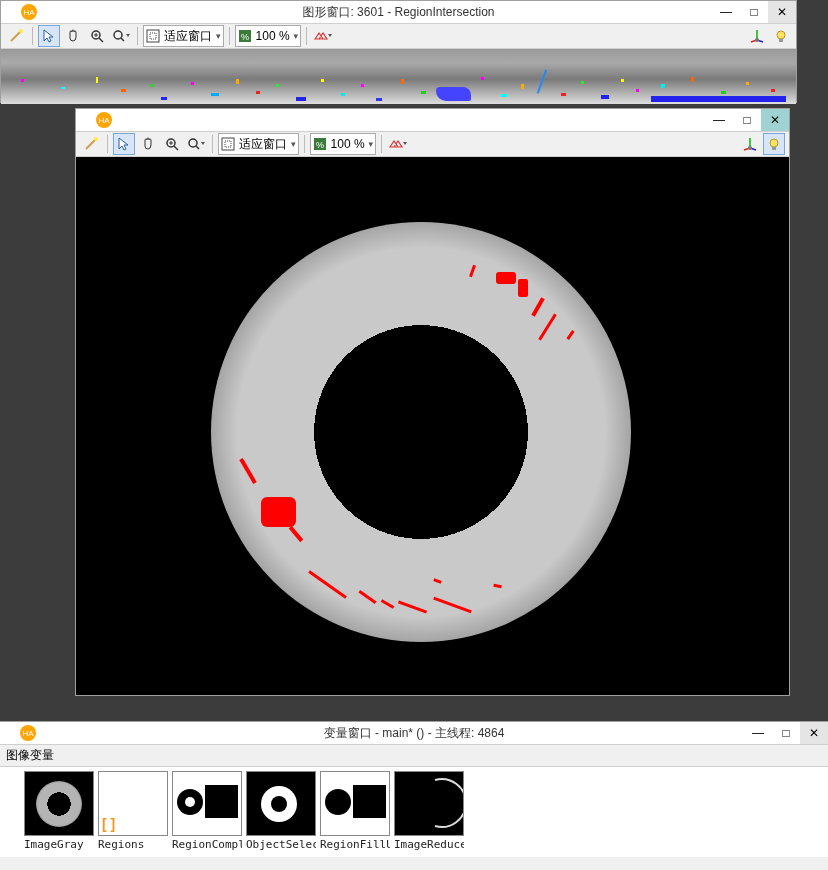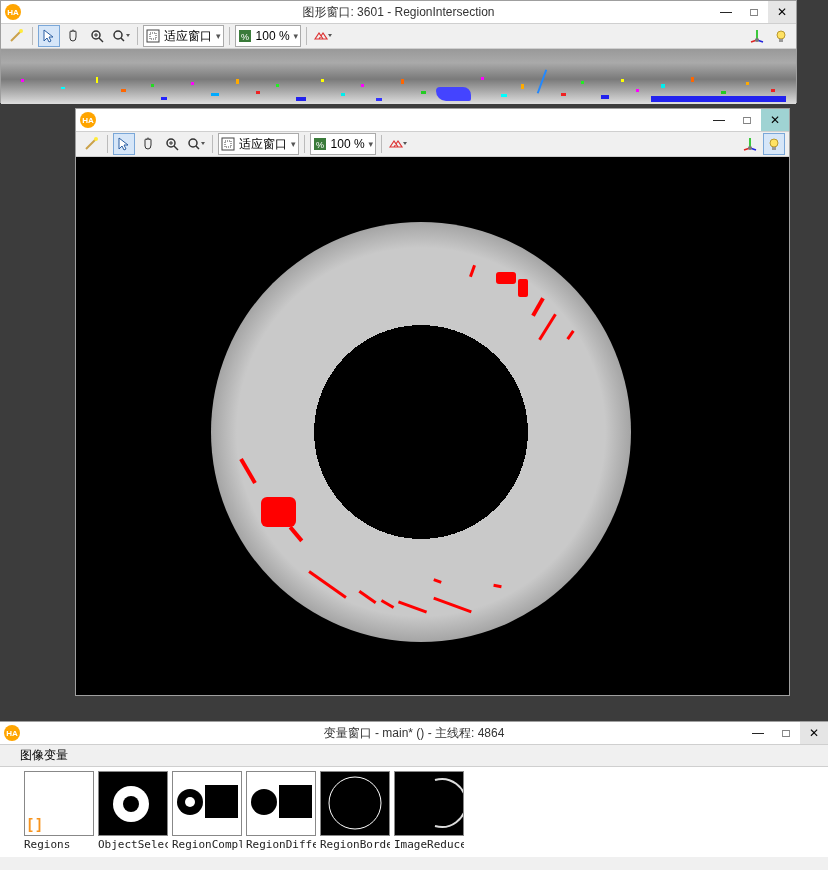--- a/index.html
+++ b/index.html
@@ -1,36 +1,36 @@
 <!DOCTYPE html>
 <html><head>
 <meta charset="utf-8">
 <style>
   html,body{margin:0;padding:0;background:#3c3c3c;font-family:"Microsoft YaHei","SimSun",sans-serif;font-size:12px;color:#000;overflow:hidden;}
   .workspace{width:828px;height:870px;position:relative;background:#3c3c3c;}
   .win{position:absolute;background:#f0f0f0;border:1px solid #9f9f9f;box-sizing:border-box;}
   .titlebar{height:22px;background:#fff;border-bottom:1px solid #cfcfcf;display:flex;align-items:center;position:relative;}
-  .titlebar .ha-logo{width:16px;height:16px;margin-left:4px;border-radius:50%;background:#ffa500;display:flex;align-items:center;justify-content:center;color:#fff;font-weight:bold;font-size:8px;}
+  .titlebar .ha-logo{width:16px;height:16px;margin-left:20px;border-radius:50%;background:#ffa500;display:flex;align-items:center;justify-content:center;color:#fff;font-weight:normal;font-size:8px;}
   .titlebar .title-text{position:absolute;left:0;right:0;text-align:center;font-size:12px;color:#333;pointer-events:none;}
   .titlebar .winbtns{margin-left:auto;display:flex;height:100%;}
   .titlebar .wb{width:28px;height:100%;display:flex;align-items:center;justify-content:center;border:none;background:transparent;font-family:inherit;}
   .titlebar .wb.close{background:#e5e5e5;}
   .titlebar .wb.close.active{background:#9fd3d3;}
   .toolbar{height:24px;background:#f0f0f0;border-bottom:1px solid #cfcfcf;display:flex;align-items:center;padding:0 4px;gap:2px;}
   .tbtn{width:20px;height:20px;display:flex;align-items:center;justify-content:center;border:1px solid transparent;background:transparent;}
   .tbtn.sel{border:1px solid #7aa7d8;background:#d6e6f8;}
   .tsep{width:1px;height:18px;background:#bbb;margin:0 3px;}
   .tcombo{height:20px;display:flex;align-items:center;border:1px solid #aaa;background:#fff;padding:0 2px;gap:4px;}
   .tcombo .dd{font-size:9px;color:#555;}
   .spacer{flex:1;}
   svg{display:block;}
   .canvas-area{background:#000;position:relative;overflow:hidden;}
   .strip{height:55px;background:linear-gradient(to bottom,#999 0%,#aaa 25%,#7a7a7a 55%,#dedede 100%);position:relative;overflow:hidden;}
   .var-panel{position:absolute;left:0;right:0;bottom:0;background:#f0f0f0;border-top:1px solid #9f9f9f;}
-  .var-group-label{background:#f0f0f0;border:none;padding:2px 20px;font-size:12px;}
+  .var-group-label{background:#f0f0f0;border:none;padding:2px 6px;font-size:12px;}
   .var-row{display:flex;gap:4px;padding:4px 6px 6px 24px;background:#fff;border-top:1px solid #cfcfcf;overflow-x:auto;}
   .var-item{width:70px;display:flex;flex-direction:column;align-items:stretch;}
   .thumb{width:70px;height:65px;background:#000;border:1px solid #888;box-sizing:border-box;display:flex;align-items:center;justify-content:center;position:relative;overflow:hidden;}
   .thumb.white{background:#fff;}
   .thumb .bracket{position:absolute;left:3px;bottom:3px;color:#f7941e;font-weight:bold;font-size:14px;}
   .var-name{font-size:11px;color:#222;margin-top:2px;white-space:nowrap;overflow:hidden;font-family:"SimSun",monospace;}
   .ring-gray{border-radius:50%;background:radial-gradient(circle,#000 0 36%,#b4b4b4 36% 65%,#7d7d7d 75%,#000 90%,#000 100%);}
   .big-ring{position:absolute;border-radius:50%;background:radial-gradient(circle,#000 0 36%,#c9c9c9 36% 62%,#8a8a8a 77%,#000 92%,#000 100%);}
   .defect{position:absolute;background:#ff0000;}
   .speck{position:absolute;}
@@ -273,62 +273,60 @@
     <div class="title-text">变量窗口 - main* () - 主线程: 4864</div>
     <div class="winbtns">
       <div class="wb">—</div>
       <div class="wb">□</div>
       <div class="wb close">✕</div>
     </div>
   </div>
   <div class="var-group-label">图像变量</div>
   <div class="var-row">
     <div class="var-item">
+      <div class="thumb">
+            <div class="ring-gray" style="width:46px;height:46px;"></div>
+          </div>
+      <div class="var-name">ImageGray</div>
+    </div>
+    <div class="var-item">
       <div class="thumb white">
             <div class="bracket">[ ]</div>
           </div>
       <div class="var-name">Regions</div>
-    </div>
-    <div class="var-item">
-      <div class="thumb">
-            <svg width="60" height="56">
-              <circle cx="28" cy="28" r="18" fill="#fff"></circle>
-              <circle cx="28" cy="28" r="8" fill="#000"></circle>
-            </svg>
-          </div>
-      <div class="var-name">ObjectSelec</div>
     </div>
     <div class="var-item">
       <div class="thumb">
             <svg width="68" height="63">
               <rect x="0" y="0" width="68" height="63" fill="#fff"></rect>
               <circle cx="17" cy="30" r="13" fill="#000"></circle>
               <circle cx="17" cy="30" r="5" fill="#fff"></circle>
               <rect x="32" y="13" width="33" height="33" fill="#000"></rect>
             </svg>
           </div>
       <div class="var-name">RegionCompl</div>
     </div>
     <div class="var-item">
       <div class="thumb">
+            <svg width="60" height="56">
+              <circle cx="28" cy="28" r="18" fill="#fff"></circle>
+              <circle cx="28" cy="28" r="8" fill="#000"></circle>
+            </svg>
+          </div>
+      <div class="var-name">ObjectSelec</div>
+    </div>
+    <div class="var-item">
+      <div class="thumb">
             <svg width="68" height="63">
               <rect x="0" y="0" width="68" height="63" fill="#fff"></rect>
               <circle cx="17" cy="30" r="13" fill="#000"></circle>
               <rect x="32" y="13" width="33" height="33" fill="#000"></rect>
             </svg>
           </div>
-      <div class="var-name">RegionDiffe</div>
-    </div>
-    <div class="var-item">
-      <div class="thumb">
-            <svg width="68" height="63">
-              <circle cx="34" cy="31" r="26" fill="none" stroke="#fff" stroke-width="1"></circle>
-            </svg>
-          </div>
-      <div class="var-name">RegionBorde</div>
+      <div class="var-name">RegionFillU</div>
     </div>
     <div class="var-item">
       <div class="thumb">
             <svg width="68" height="63">
               <path d="M40 8 A24 24 0 1 1 40 54" fill="none" stroke="#ddd" stroke-width="2"></path>
             </svg>
           </div>
       <div class="var-name">ImageReduce</div>
     </div>
   </div>

